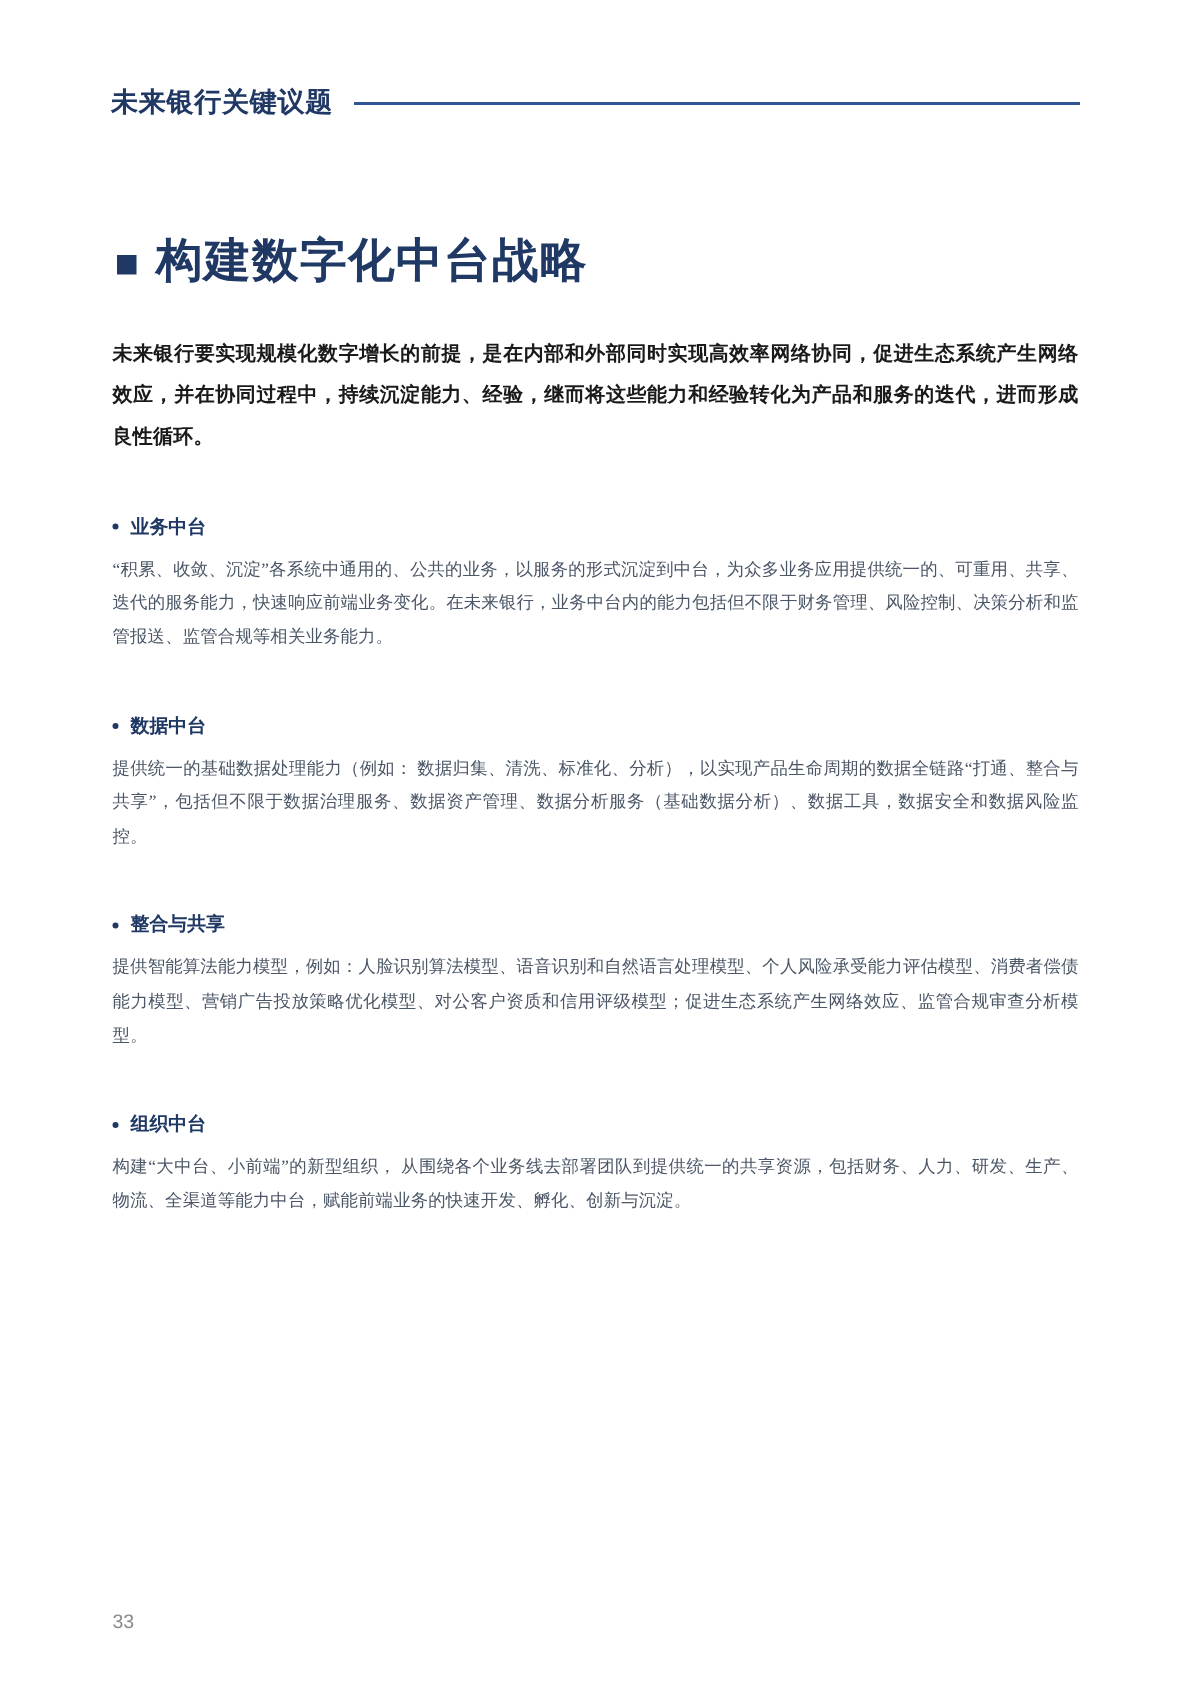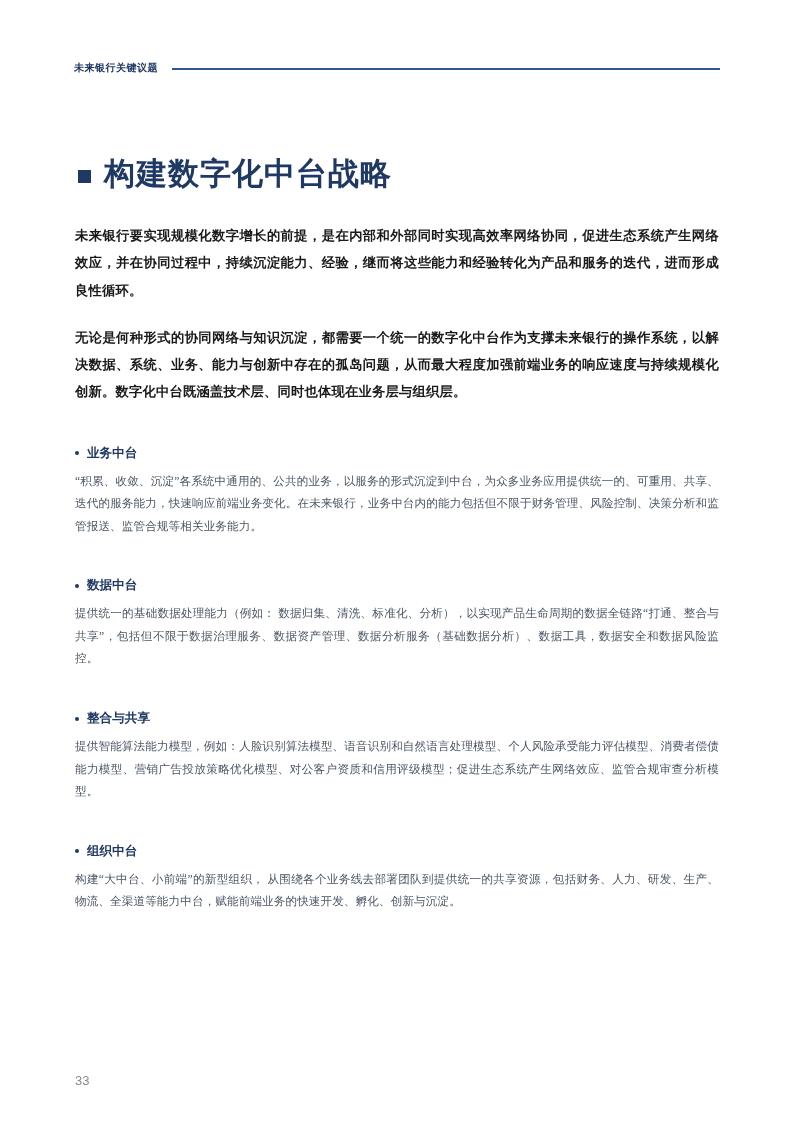--- a/index.html
+++ b/index.html
@@ -26,21 +26,21 @@
   .header {
     position: absolute;
     top: 56px;
     left: 74px;
     right: 74px;
     height: 24px;
     display: flex;
     align-items: center;
   }
   .header-title {
-    font-size: 10px;
+    font-size: 18px;
     font-weight: bold;
     color: #1f3864;
     letter-spacing: 0.5px;
     white-space: nowrap;
   }
   .header-rule {
     flex: 1 1 auto;
     height: 2px;
     background: #2f5597;
     margin-left: 14px;
@@ -141,21 +141,20 @@
   </div>
 
   <div class="section-title-row">
     <div class="title-bullet"></div>
     <div class="section-title">构建数字化中台战略</div>
   </div>
 
   <div class="content">
 
     <p class="lead">未来银行要实现规模化数字增长的前提，是在内部和外部同时实现高效率网络协同，促进生态系统产生网络效应，并在协同过程中，持续沉淀能力、经验，继而将这些能力和经验转化为产品和服务的迭代，进而形成良性循环。</p>
-    <p class="lead second">无论是何种形式的协同网络与知识沉淀，都需要一个统一的数字化中台作为支撑未来银行的操作系统，以解决数据、系统、业务、能力与创新中存在的孤岛问题，从而最大程度加强前端业务的响应速度与持续规模化创新。数字化中台既涵盖技术层、同时也体现在业务层与组织层。</p>
 
     <div class="sub-block">
       <div class="sub-head">
         <span class="sub-dot"></span>
         <span>业务中台</span>
       </div>
       <p class="sub-body">“积累、收敛、沉淀”各系统中通用的、公共的业务，以服务的形式沉淀到中台，为众多业务应用提供统一的、可重用、共享、迭代的服务能力，快速响应前端业务变化。在未来银行，业务中台内的能力包括但不限于财务管理、风险控制、决策分析和监管报送、监管合规等相关业务能力。</p>
     </div>
 
     <div class="sub-block">

